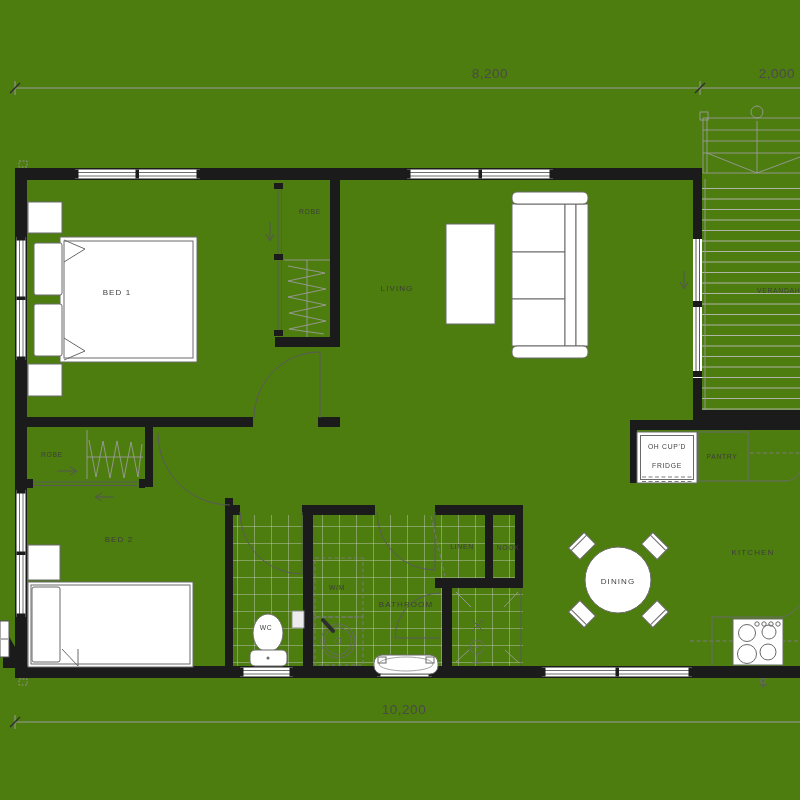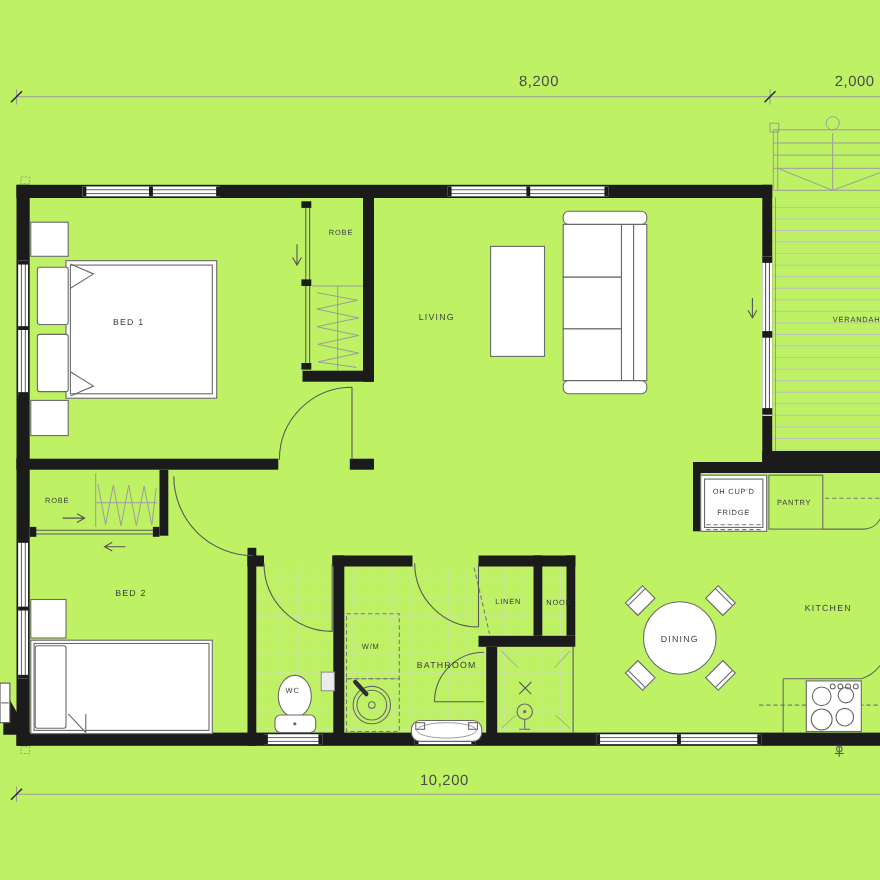--- a/index.html
+++ b/index.html
@@ -1,16 +1,16 @@
 <!DOCTYPE html>
 <html><head>
 <meta charset="utf-8">
 <style>
   html,body{margin:0;padding:0;background:#ffffff;}
-  #canvas{width:800px;height:800px;position:relative;background:#bef264;overflow:hidden;}
+  #canvas{width:800px;height:800px;position:relative;background:#4d7c0f;overflow:hidden;}
   svg{display:block;}
   svg text{font-family:"Liberation Sans", sans-serif;text-anchor:middle;}
   .room-lbl{fill:#3e3e3e;font-size:8px;letter-spacing:1.1px;}
   .small-lbl{fill:#3e3e3e;font-size:6.8px;letter-spacing:0.7px;}
   .dim-lbl{fill:#4a4a4a;font-size:13.5px;letter-spacing:0.5px;}
   .start{text-anchor:start;}
   .wall{fill:#1b1b1b;stroke:none;}
   .furn{fill:none;stroke:#6a6a6a;stroke-width:1;}
   .furnw{fill:#ffffff;stroke:#6a6a6a;stroke-width:1;}
   .fine{fill:none;stroke:#9b9b9b;stroke-width:0.9;}

